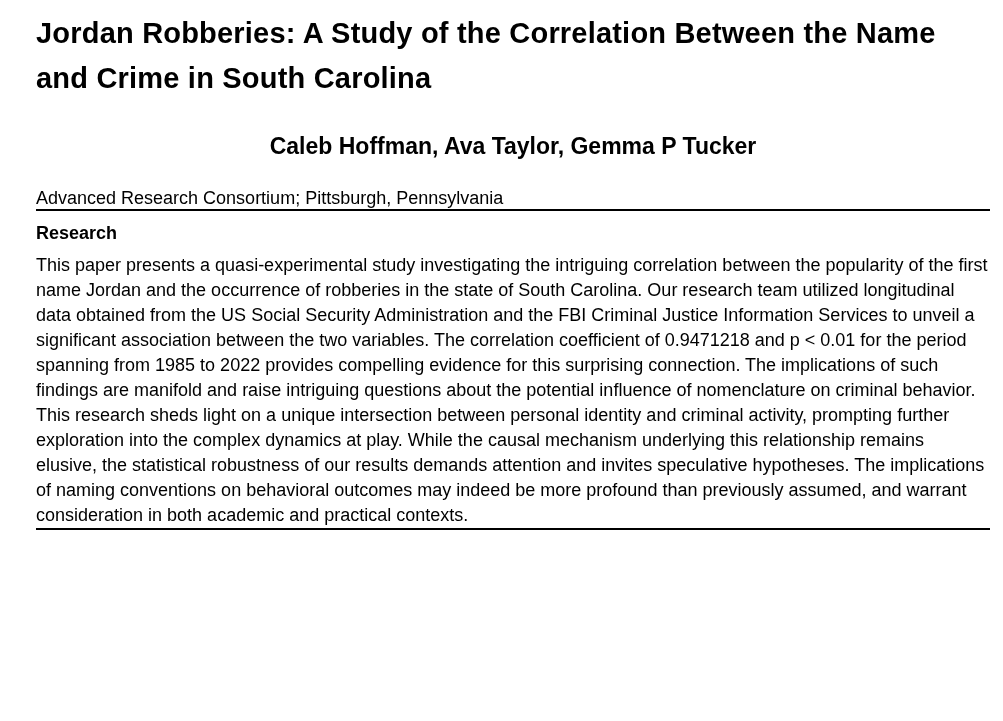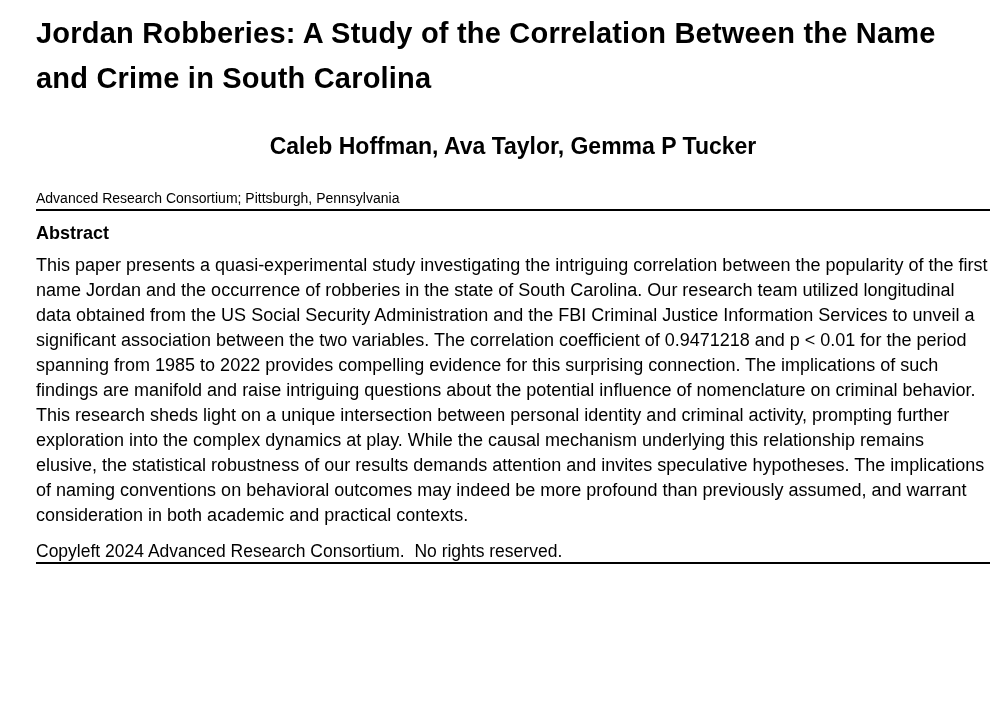--- a/index.html
+++ b/index.html
@@ -28,21 +28,21 @@
     letter-spacing: 0.2px;
   }
   .paper-authors {
     font-size: 23px;
     line-height: 28px;
     font-weight: bold;
     margin: 31px 0 0 0;
     text-align: center;
   }
   .paper-affiliation {
-    font-size: 14px;
+    font-size: 18px;
     line-height: 22px;
     font-weight: normal;
     margin: 27px 0 0 0;
   }
   hr.rule {
     border: none;
     border-top: 2px solid #000000;
     margin: 0;
     width: 954px;
   }
@@ -73,22 +73,21 @@
   <div class="content">
 
     <h1 class="paper-title">Jordan Robberies: A Study of the Correlation Between the Name and Crime in South Carolina</h1>
 
     <h2 class="paper-authors">Caleb Hoffman, Ava Taylor, Gemma P Tucker</h2>
 
     <p class="paper-affiliation">Advanced Research Consortium; Pittsburgh, Pennsylvania</p>
 
     <hr class="rule rule-top">
 
-    <h3 class="abstract-heading">Abstract</h3>
+    <h3 class="abstract-heading">Research</h3>
 
     <p class="abstract-body">This paper presents a quasi-experimental study investigating the intriguing correlation between the popularity of the first name Jordan and the occurrence of robberies in the state of South Carolina. Our research team utilized longitudinal data obtained from the US Social Security Administration and the FBI Criminal Justice Information Services to unveil a significant association between the two variables. The correlation coefficient of 0.9471218 and p &lt; 0.01 for the period spanning from 1985 to 2022 provides compelling evidence for this surprising connection. The implications of such findings are manifold and raise intriguing questions about the potential influence of nomenclature on criminal behavior. This research sheds light on a unique intersection between personal identity and criminal activity, prompting further exploration into the complex dynamics at play. While the causal mechanism underlying this relationship remains elusive, the statistical robustness of our results demands attention and invites speculative hypotheses. The implications of naming conventions on behavioral outcomes may indeed be more profound than previously assumed, and warrant consideration in both academic and practical contexts.</p>
 
-    <p class="copyright-line">Copyleft 2024 Advanced Research Consortium.  No rights reserved.</p>
 
     <hr class="rule rule-bottom">
 
   </div>
 </div>
 
 </body></html>

